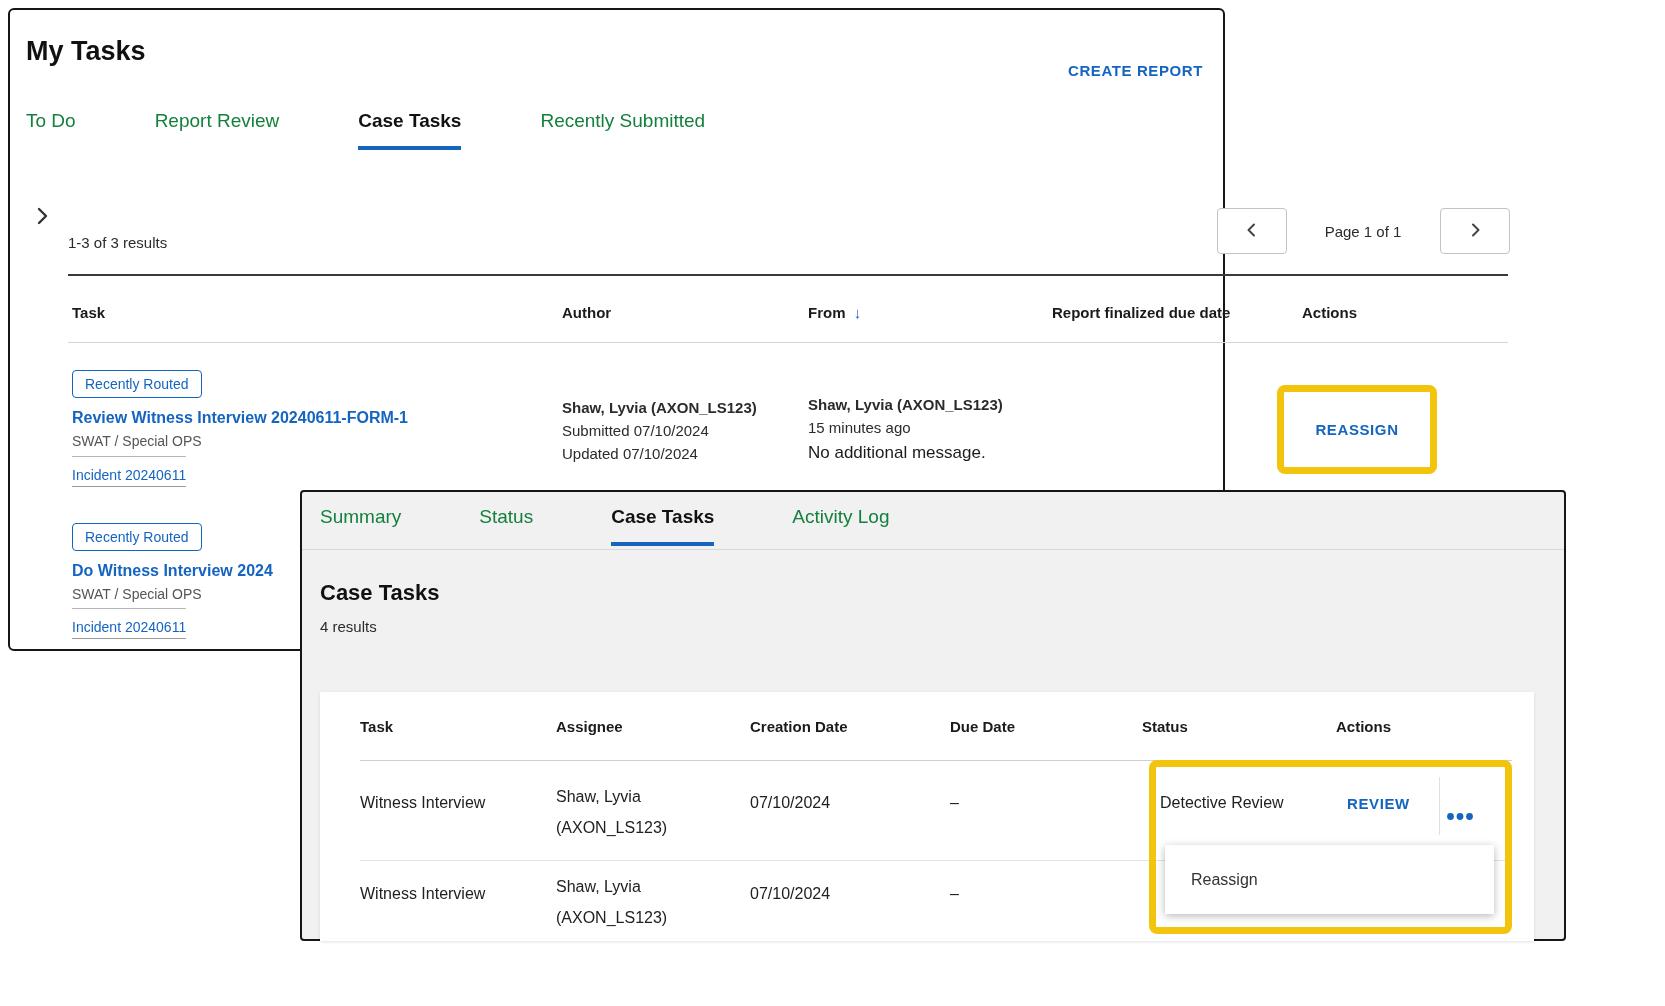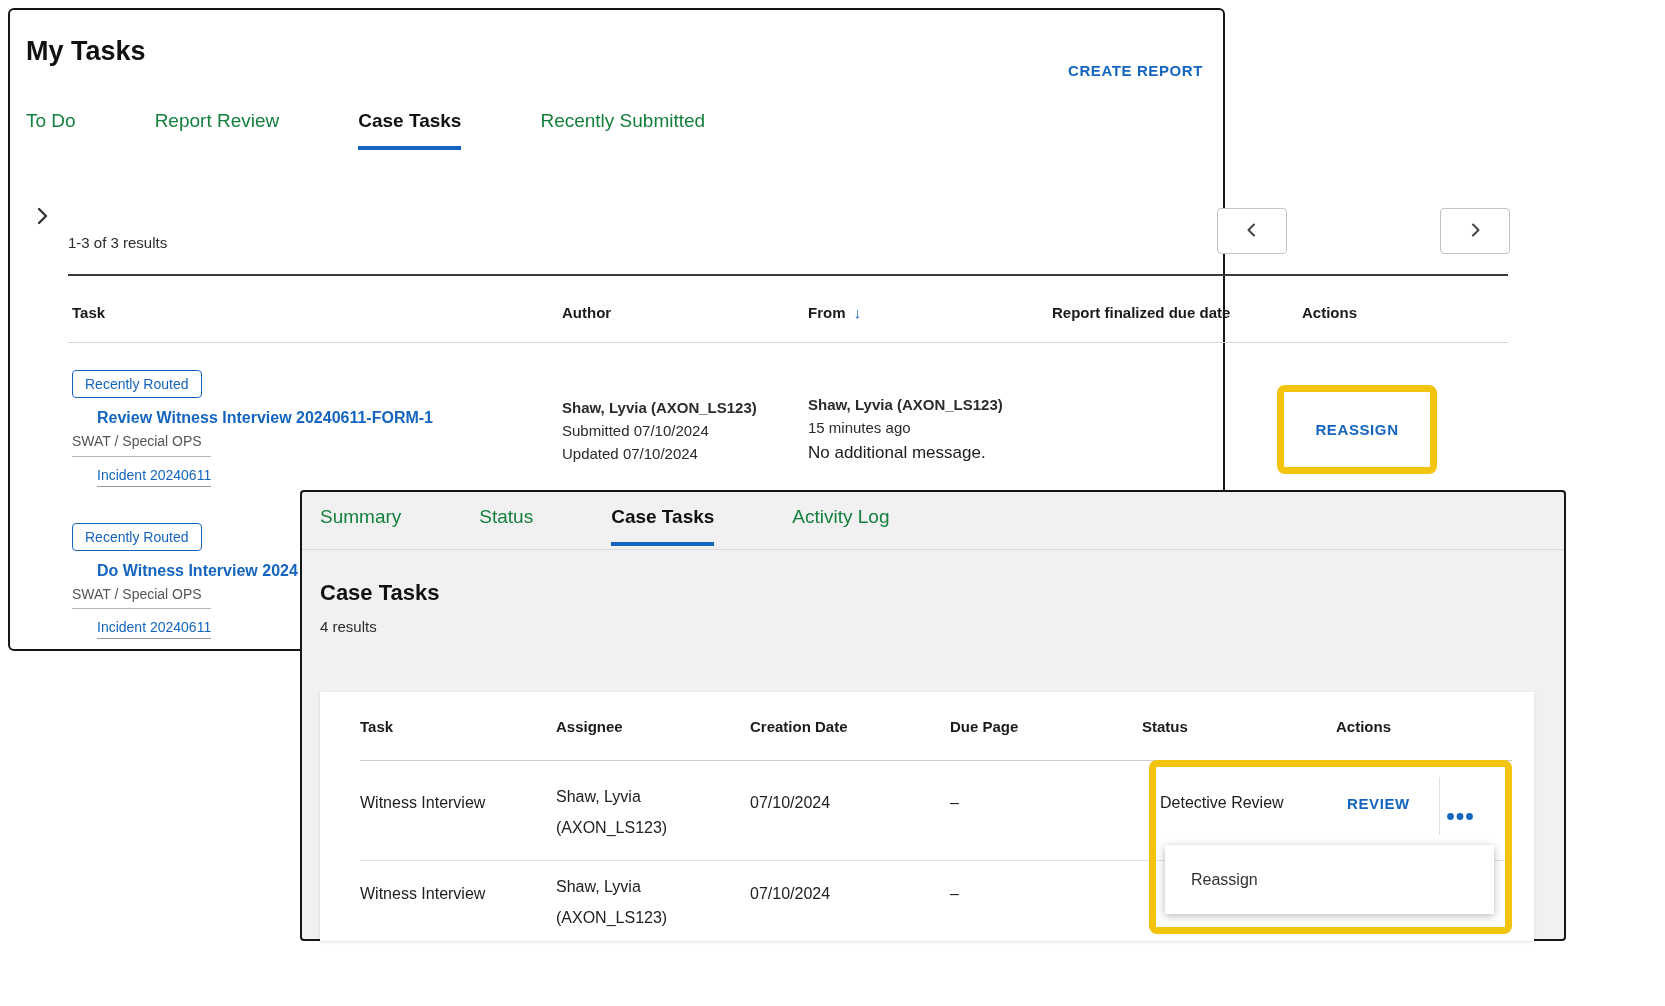--- a/index.html
+++ b/index.html
@@ -8,21 +8,21 @@
   body { position:relative; overflow:hidden; }
   .window { position:absolute; background:#fff; border:2px solid #161616; border-radius:6px; }
   .abs { position:absolute; }
   .blue-action { color:var(--accent); font-weight:700; font-size:15px; letter-spacing:.6px; cursor:pointer; }
   .tabs { display:flex; align-items:flex-end; }
   .tab { font-size:19px; color:#15803d; padding-bottom:14px; cursor:pointer; border-bottom:4px solid transparent; white-space:nowrap; }
   .tab.active { color:#111; font-weight:700; border-bottom-color:var(--accent); }
   .badge { display:inline-block; border:1px solid var(--accent); color:var(--accent); border-radius:4px; padding:5px 12px; font-size:14px; background:#fff; }
   .th { font-size:15px; font-weight:700; color:#1b1b1b; white-space:nowrap; }
   .cell { font-size:15px; color:#2b2b2b; line-height:23px; }
-  .link { color:var(--accent); cursor:pointer;margin-left:25px; }
+  .link { color:var(--accent); cursor:pointer; }
   .pagebtn { width:70px; height:46px; border:1px solid #c3c3c3; border-radius:4px; background:#fff; display:flex; align-items:center; justify-content:center; cursor:pointer; }
   .hl { position:absolute; border:7px solid var(--gold); border-radius:8px; }
   .hr { position:absolute; background:#d6d6d6; height:1px; }
   .hr-thick { position:absolute; background:#3a3a3a; height:2px; }
   button { font-family:inherit; background:none; border:none; cursor:pointer; }
   .primary-btn { background:var(--accent); color:#fff; font-weight:700; font-size:15px; letter-spacing:.6px; border-radius:4px; display:flex; align-items:center; justify-content:center; }
   .menu { position:absolute; background:#fff; box-shadow:0 2px 8px rgba(0,0,0,.28); }
   .menu-item { font-size:16px; color:#333; padding-left:26px; display:flex; align-items:center; height:100%; cursor:pointer; }
   .dots svg circle { fill:var(--accent); }
 </style>
@@ -50,20 +50,21 @@
 
   <div class="abs" style="left:58px; top:224px; font-size:15px; color:#2b2b2b;">1-3 of 3 results</div>
 
   <button class="abs pagebtn" style="left:1207px; top:198px;">
     <span>
       <svg width="16" height="16" viewBox="0 0 16 16">
           <path d="M10 2.5 L4.5 8 L10 13.5" stroke="#444" stroke-width="2" fill="none" stroke-linecap="round" stroke-linejoin="round"></path>
         </svg>
     </span>
   </button>
+  <div class="abs" style="left:1276px; top:198px; width:154px; height:46px; display:flex; align-items:center; justify-content:center; font-size:15px; color:#2b2b2b;">Page 1 of 1</div>
   <button class="abs pagebtn" style="left:1430px; top:198px;">
     <span>
       <svg width="16" height="16" viewBox="0 0 16 16">
           <path d="M6 2.5 L11.5 8 L6 13.5" stroke="#444" stroke-width="2" fill="none" stroke-linecap="round" stroke-linejoin="round"></path>
         </svg>
     </span>
   </button>
 
   <div class="hr-thick" style="left:58px; top:264px; width:1440px;"></div>
 
@@ -125,21 +126,21 @@
 
   <div class="abs" style="left:18px; top:88px; font-size:22px; font-weight:700; color:#111;">Case Tasks</div>
   <div class="abs" style="left:18px; top:126px; font-size:15px; color:#2b2b2b;">4 results</div>
 
 
   <div class="abs" style="left:18px; top:200px; width:1214px; height:249px; background:#fff; box-shadow:0 1px 3px rgba(0,0,0,.12);"></div>
 
   <div class="abs th" style="left:58px; top:226px;">Task</div>
   <div class="abs th" style="left:254px; top:226px;">Assignee</div>
   <div class="abs th" style="left:448px; top:226px;">Creation Date</div>
-  <div class="abs th" style="left:648px; top:226px;">Due Page</div>
+  <div class="abs th" style="left:648px; top:226px;">Due Date</div>
   <div class="abs th" style="left:840px; top:226px;">Status</div>
   <div class="abs th" style="left:1034px; top:226px;">Actions</div>
 
   <div class="hr" style="left:58px; top:268px; width:1152px; background:#cfcfcf;"></div>
 
   <div>
     <div class="abs" style="left:58px; top:302px; font-size:16px;">Witness Interview</div>
     <div class="abs" style="left:254px; top:289px; font-size:16px; line-height:31px;">
       <div>Shaw, Lyvia</div>
       <div>(AXON_LS123)</div>

